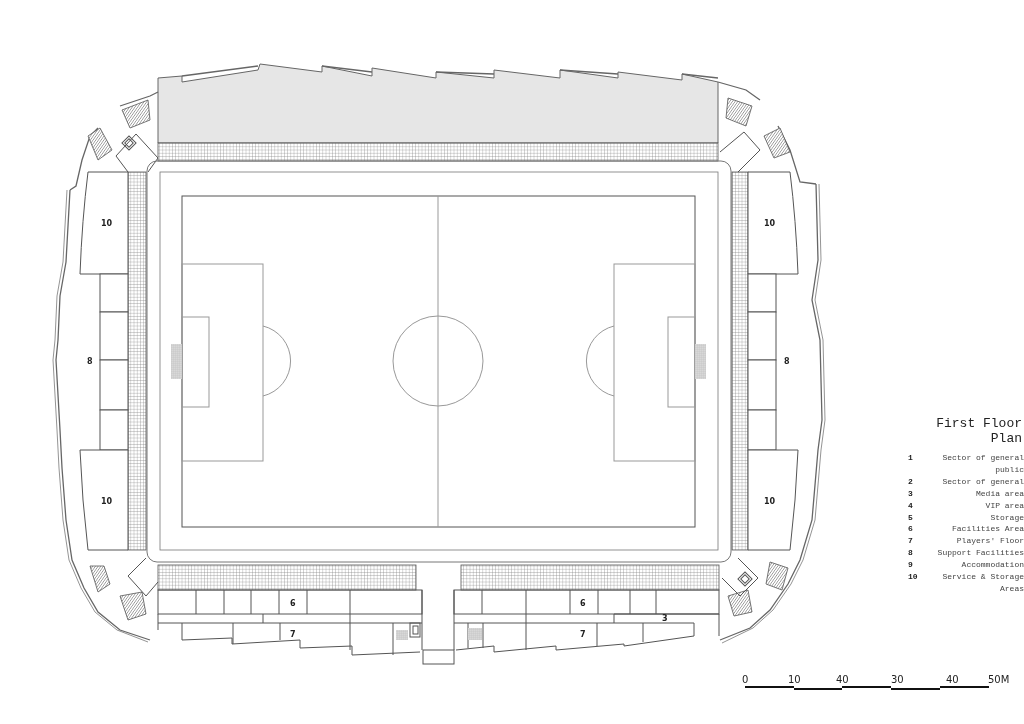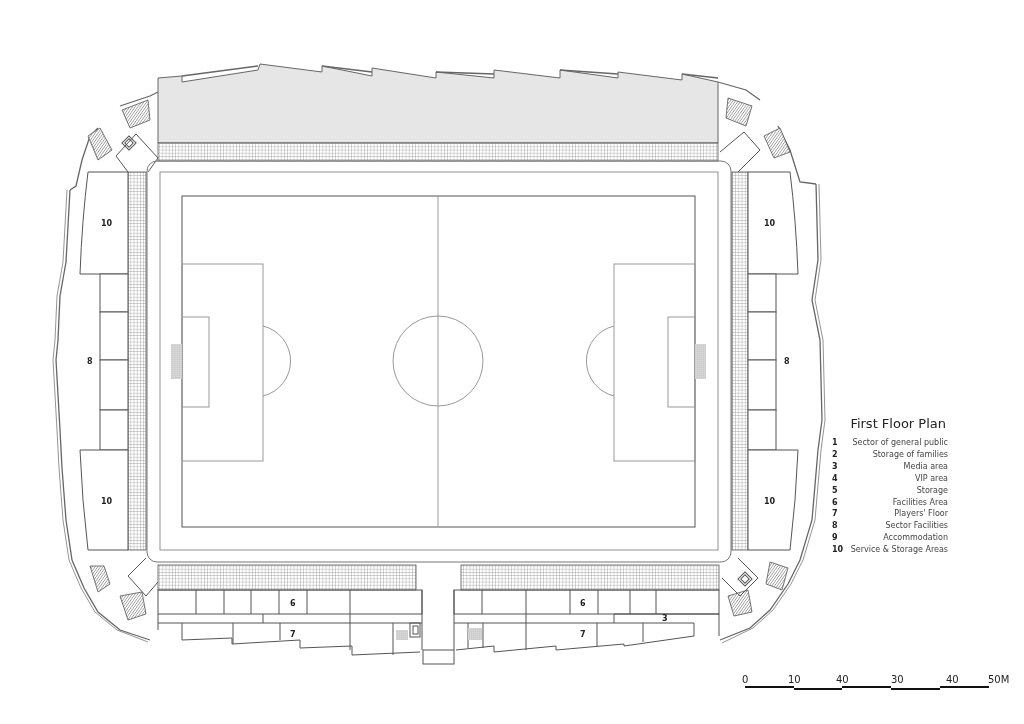--- a/index.html
+++ b/index.html
@@ -1,18 +1,18 @@
 <!DOCTYPE html>
 <html><head>
   <meta charset="utf-8">
   <style>
     html, body { margin:0; padding:0; background:#ffffff; }
     body { width:1024px; height:724px; position:relative; overflow:hidden; font-family:"DejaVu Sans", sans-serif; }
     #plan { position:absolute; left:0; top:0; width:1024px; height:724px; }
-    .legend { position:absolute; left:832px; top:416px; width:116px; color:#333; }
+    .legend { position:absolute; left:908px; top:416px; width:116px; color:#333;font-family:Liberation Mono, monospace; }
     .legend-title { font-size:13px; text-align:right; margin-bottom:6px; color:#222; padding-right:2px; }
     .legend-row { display:flex; font-size:8px; line-height:11.9px; color:#444; }
     .legend-num { width:16px; font-weight:bold; color:#222; }
     .legend-label { flex:1; text-align:right; }
     .scale { position:absolute; left:740px; top:674px; width:260px; height:24px; }
     .scale-tick { position:absolute; top:0; font-size:10px; color:#222; }
     .room-label { font-size:8px; font-weight:bold; fill:#222; font-family:"DejaVu Sans", sans-serif; }
   </style>
 </head>
 <body>
@@ -188,21 +188,21 @@
 </svg>
 
 <div class="legend">
   <div class="legend-title">First Floor Plan</div>
   <div class="legend-row">
       <span class="legend-num">1</span>
       <span class="legend-label">Sector of general public</span>
     </div>
   <div class="legend-row">
       <span class="legend-num">2</span>
-      <span class="legend-label">Storage of families</span>
+      <span class="legend-label">Sector of general</span>
     </div>
   <div class="legend-row">
       <span class="legend-num">3</span>
       <span class="legend-label">Media area</span>
     </div>
   <div class="legend-row">
       <span class="legend-num">4</span>
       <span class="legend-label">VIP area</span>
     </div>
   <div class="legend-row">
@@ -212,21 +212,21 @@
   <div class="legend-row">
       <span class="legend-num">6</span>
       <span class="legend-label">Facilities Area</span>
     </div>
   <div class="legend-row">
       <span class="legend-num">7</span>
       <span class="legend-label">Players' Floor</span>
     </div>
   <div class="legend-row">
       <span class="legend-num">8</span>
-      <span class="legend-label">Sector Facilities</span>
+      <span class="legend-label">Support Facilities</span>
     </div>
   <div class="legend-row">
       <span class="legend-num">9</span>
       <span class="legend-label">Accommodation</span>
     </div>
   <div class="legend-row">
       <span class="legend-num">10</span>
       <span class="legend-label">Service &amp; Storage Areas</span>
     </div>
 </div>

